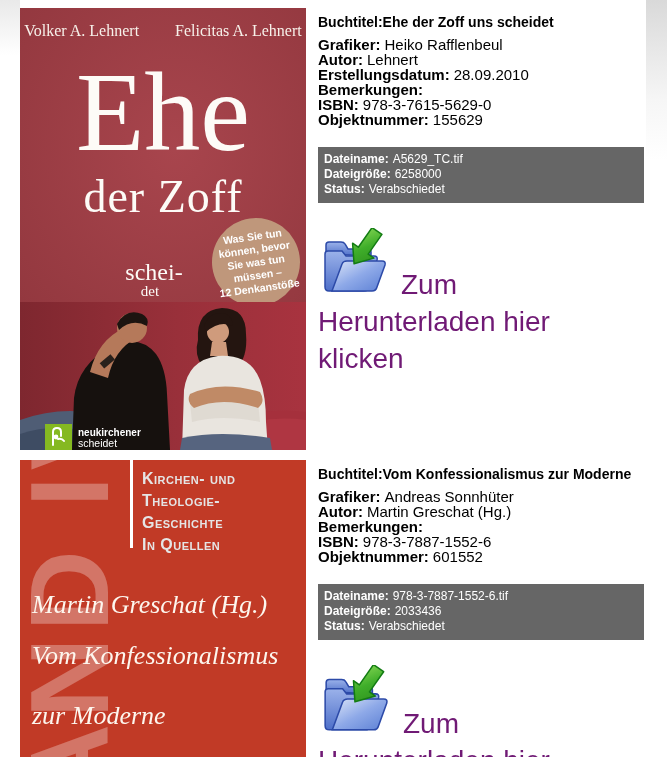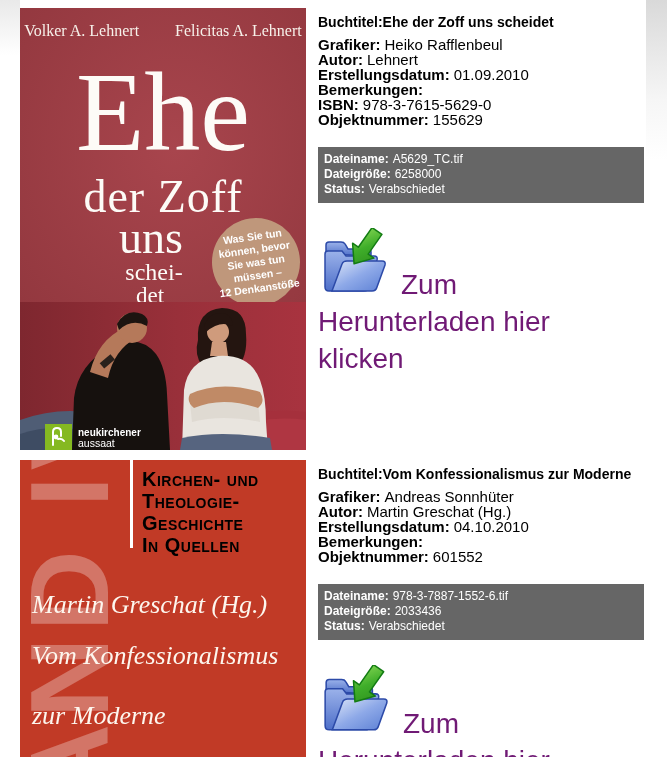--- a/index.html
+++ b/index.html
@@ -38,21 +38,21 @@
   
   .c1 { background:radial-gradient(ellipse 130% 95% at 54% 32%, #a8454d 0%, #93383f 55%, #7b2f37 100%);
         font-family:"Liberation Serif", serif; color:#f7f1ea; }
   .c1-authors { position:absolute; top:14px; left:0; width:100%;
     display:flex; justify-content:center; gap:36px; font-size:16px; }
   .c1-line { position:absolute; left:0; width:100%; text-align:center; color:#fdfbf7; }
   .c1-ehe   { top:48px;  font-size:112px; line-height:1; }
   .c1-l2    { top:166px; font-size:46px;  line-height:1; letter-spacing:1px; }
   .c1-l3    { top:207px; font-size:46px;  line-height:1; transform:translateX(-12px); }
   .c1-l4    { top:252px; font-size:24px;  line-height:1; transform:translateX(-9px); }
-  .c1-l5    { top:276px; font-size:23px;  line-height:1; transform:translateX(-13px); }
+  .c1-l5    { top:276px; font-size:15px;  line-height:1; transform:translateX(-13px); }
   .c1-excl  { top:293px; font-size:22px;  line-height:1; }
   .c1-badge { position:absolute; left:192px; top:210px; width:88px; height:88px;
     border-radius:50%; background:#bf977b; transform:rotate(-8deg);
     display:flex; flex-direction:column; justify-content:center; text-align:center;
     color:#fff; font-family:"Liberation Sans",sans-serif; font-weight:bold;
     font-size:10.5px; line-height:13px; }
   .c1-photo { position:absolute; left:0; top:294px; width:286px; height:148px; }
   .c1-logo { position:absolute; left:25px; top:416px; height:27px; }
   .logo-sq { position:absolute; left:0; top:0; width:27px; height:27px; background:#85b921; }
   .logo-text { position:absolute; left:33px; top:3px; color:#fff;
@@ -60,22 +60,22 @@
   .logo-text .l1 { font-weight:bold; font-size:10px; line-height:11px; display:block; }
   .logo-text .l2 { font-size:10.5px; line-height:11px; display:block; }
 
   
   .c2 { background:#c13a26; }
   .c2-band { position:absolute; left:-6px; top:432px; transform:rotate(-90deg);
     transform-origin:0 0; white-space:nowrap; font-weight:bold; font-size:112px;
     letter-spacing:6px; color:rgba(255,255,255,0.30); line-height:1; }
   .c2-line { position:absolute; left:110px; top:0; width:3px; height:88px; background:#ffffff; }
   .c2-series { position:absolute; left:122px; top:8px; font-weight:bold;
-    font-variant:small-caps; font-size:20px; line-height:22px; letter-spacing:0.5px;
-    color:#000000; }
+    font-variant:small-caps; font-size:16px; line-height:22px; letter-spacing:0.5px;
+    color:#e5e5e5; }
   .c2-serif { position:absolute; left:12px; font-family:"Liberation Serif", serif;
     font-style:italic; font-size:26px; color:#fdf6ee; white-space:nowrap; }
   .c2-editor { top:130px; }
   .c2-title1 { top:181px; }
   .c2-title2 { top:241px; }
 </style>
 </head>
 <body>
 
 <svg width="0" height="0" style="position:absolute">
@@ -113,21 +113,20 @@
 
 <div class="entry entry1">
 
   <div class="cover c1">
     <div class="c1-authors">
       <span>Volker A. Lehnert</span>
       <span>Felicitas A. Lehnert</span>
     </div>
     <div class="c1-line c1-ehe">Ehe</div>
     <div class="c1-line c1-l2">der Zoff</div>
-    <div class="c1-line c1-l3">uns</div>
     <div class="c1-line c1-l4">schei-</div>
     <div class="c1-line c1-l5">det</div>
     <div class="c1-line c1-excl">!</div>
 
     <div class="c1-badge">
       <span>Was Sie tun</span>
       <span>können, bevor</span>
       <span>Sie was tun</span>
       <span>müssen –</span>
       <span>12 Denkanstöße</span>
@@ -168,33 +167,33 @@
     <div class="c1-logo">
       <span class="logo-sq">
         <svg width="27" height="27" viewBox="0 0 27 27">
           <path d="M8 21 L8 8 Q8 4 12 4 Q16 4 16 8 L16 12" fill="none" stroke="#ffffff" stroke-width="2" stroke-linecap="round"></path>
           <circle cx="11" cy="13" r="2.4" fill="#ffffff"></circle>
           <path d="M13 15 Q17 14 19 17" fill="none" stroke="#ffffff" stroke-width="2" stroke-linecap="round"></path>
         </svg>
       </span>
       <span class="logo-text">
         <span class="l1">neukirchener</span>
-        <span class="l2">aussaat</span>
+        <span class="l2">scheidet</span>
       </span>
     </div>
   </div>
 
   <div class="details">
     <div class="book-title">
       <span class="b">Buchtitel:</span><span>Ehe der Zoff uns scheidet</span>
     </div>
     <div class="meta">
       <div><span class="b">Grafiker:</span><span>Heiko Rafflenbeul</span></div>
       <div><span class="b">Autor:</span><span>Lehnert</span></div>
-      <div><span class="b">Erstellungsdatum:</span><span>01.09.2010</span></div>
+      <div><span class="b">Erstellungsdatum:</span><span>28.09.2010</span></div>
       <div><span class="b">Bemerkungen:</span><span></span></div>
       <div><span class="b">ISBN:</span><span>978-3-7615-5629-0</span></div>
       <div><span class="b">Objektnummer:</span><span>155629</span></div>
     </div>
     <div class="graybox">
       <div><span class="b">Dateiname:</span><span>A5629_TC.tif</span></div>
       <div><span class="b">Dateigröße:</span><span>6258000</span></div>
       <div><span class="b">Status:</span><span>Verabschiedet</span></div>
     </div>
     <div class="download">
@@ -221,22 +220,22 @@
     <div class="c2-serif c2-title2">zur Moderne</div>
   </div>
 
   <div class="details">
     <div class="book-title">
       <span class="b">Buchtitel:</span><span>Vom Konfessionalismus zur Moderne</span>
     </div>
     <div class="meta">
       <div><span class="b">Grafiker:</span><span>Andreas Sonnhüter</span></div>
       <div><span class="b">Autor:</span><span>Martin Greschat (Hg.)</span></div>
-      <div><span class="b">Erstellungsdatum:</span><span>04.10.2010</span></div>
       <div><span class="b">Bemerkungen:</span><span></span></div>
+      <div><span class="b">ISBN:</span><span>978-3-7887-1552-6</span></div>
       <div><span class="b">Objektnummer:</span><span>601552</span></div>
     </div>
     <div class="graybox">
       <div><span class="b">Dateiname:</span><span>978-3-7887-1552-6.tif</span></div>
       <div><span class="b">Dateigröße:</span><span>2033436</span></div>
       <div><span class="b">Status:</span><span>Verabschiedet</span></div>
     </div>
     <div class="download">
       <svg class="dlicon" width="75" height="68" viewBox="0 0 73 66">
           <use href="#dl-folder"></use>

